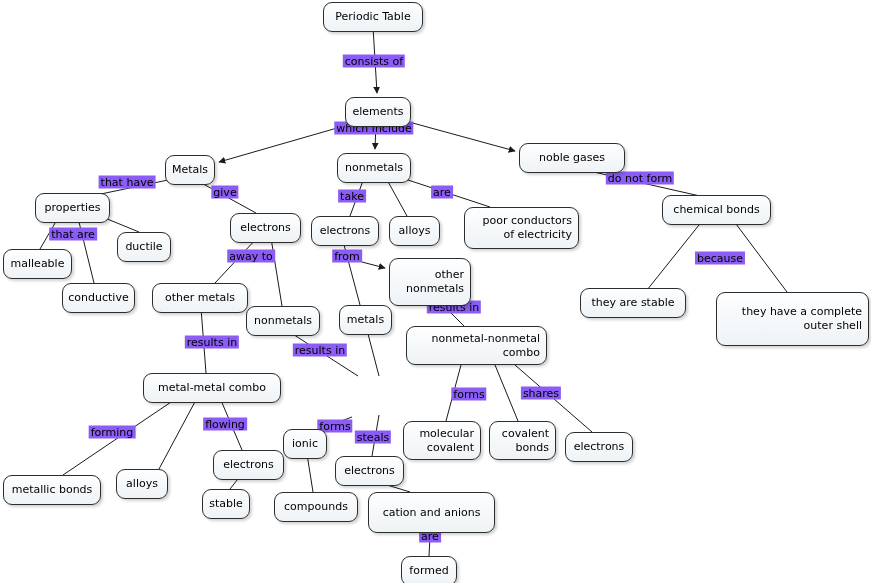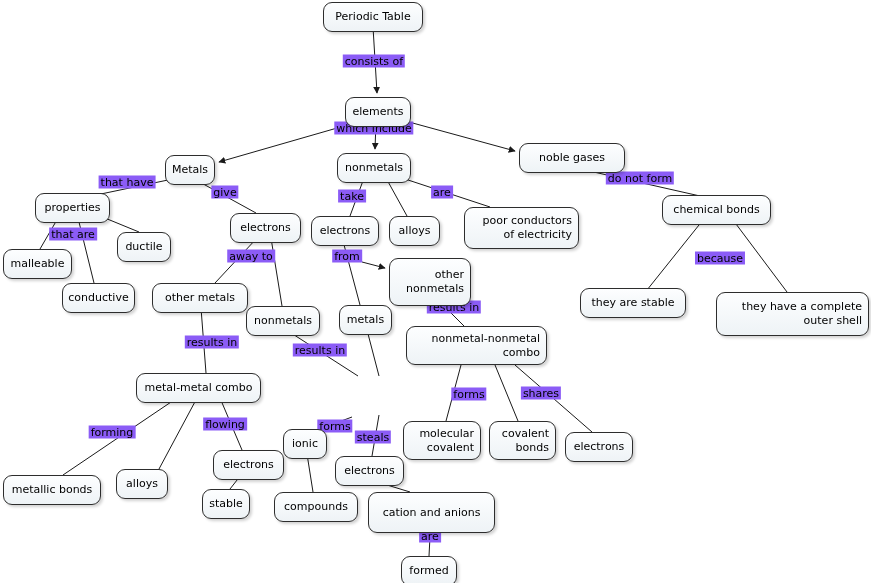--- a/index.html
+++ b/index.html
@@ -115,23 +115,23 @@
   <div class="node" style="left:230px;top:213px;width:71px;height:25px">electrons</div>
   <div class="node" style="left:311px;top:216px;width:68px;height:25px">electrons</div>
   <div class="node" style="left:389px;top:216px;width:51px;height:25px">alloys</div>
   <div class="node" style="left:464px;top:207px;width:115px;height:42px">poor conductors of electricity</div>
   <div class="node" style="left:662px;top:195px;width:109px;height:25px">chemical bonds</div>
   <div class="node" style="left:152px;top:283px;width:96px;height:25px">other metals</div>
   <div class="node" style="left:246px;top:306px;width:74px;height:25px">nonmetals</div>
   <div class="node" style="left:389px;top:258px;width:82px;height:48px">other nonmetals</div>
   <div class="node" style="left:339px;top:305px;width:53px;height:25px">metals</div>
   <div class="node" style="left:580px;top:288px;width:106px;height:25px">they are stable</div>
-  <div class="node" style="left:716px;top:292px;width:153px;height:44px">they have a complete outer shell</div>
+  <div class="node" style="left:716px;top:292px;width:153px;height:54px">they have a complete outer shell</div>
   <div class="node" style="left:406px;top:326px;width:141px;height:39px">nonmetal-nonmetal combo</div>
-  <div class="node" style="left:136px;top:373px;width:125px;height:25px">metal-metal combo</div>
+  <div class="node" style="left:143px;top:373px;width:138px;height:25px">metal-metal combo</div>
   <div class="node" style="left:403px;top:421px;width:78px;height:39px">molecular covalent</div>
   <div class="node" style="left:489px;top:421px;width:67px;height:39px">covalent bonds</div>
   <div class="node" style="left:565px;top:432px;width:68px;height:25px">electrons</div>
   <div class="node" style="left:283px;top:429px;width:44px;height:25px">ionic</div>
   <div class="node" style="left:213px;top:450px;width:71px;height:25px">electrons</div>
   <div class="node" style="left:335px;top:456px;width:69px;height:25px">electrons</div>
   <div class="node" style="left:3px;top:475px;width:98px;height:25px">metallic bonds</div>
   <div class="node" style="left:116px;top:469px;width:52px;height:22px">alloys</div>
   <div class="node" style="left:202px;top:489px;width:48px;height:25px">stable</div>
   <div class="node" style="left:274px;top:492px;width:84px;height:25px">compounds</div>

